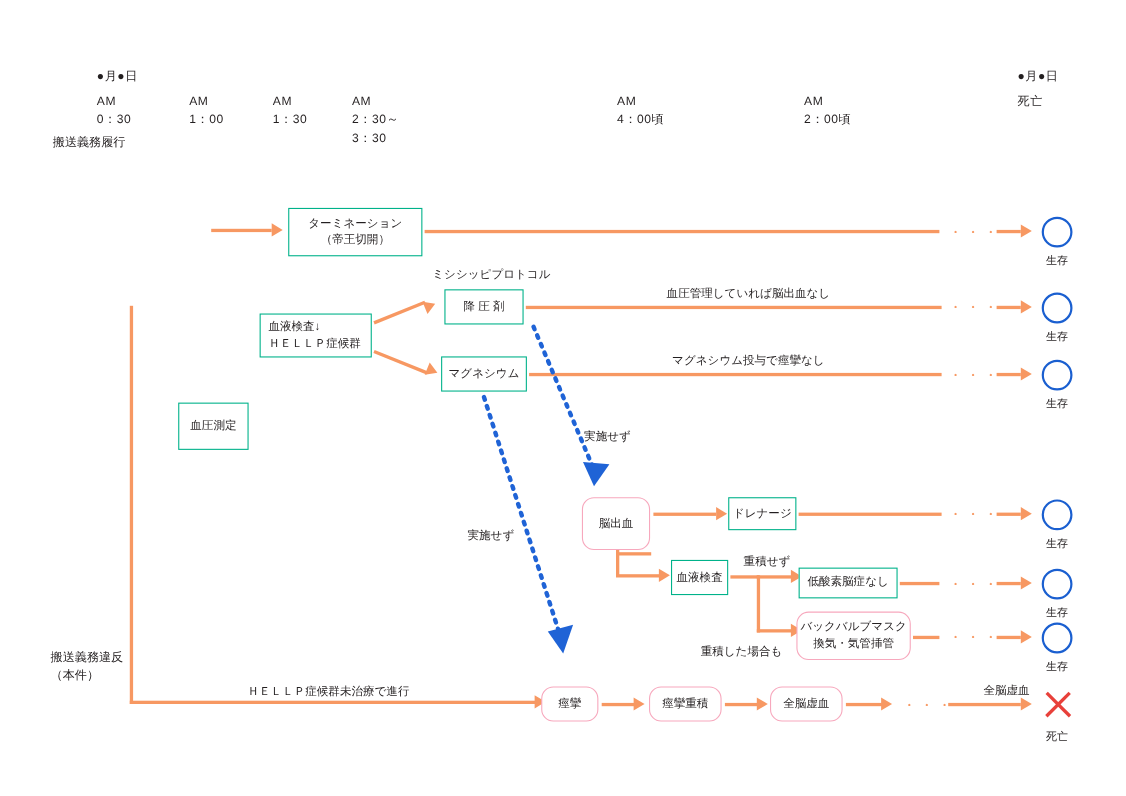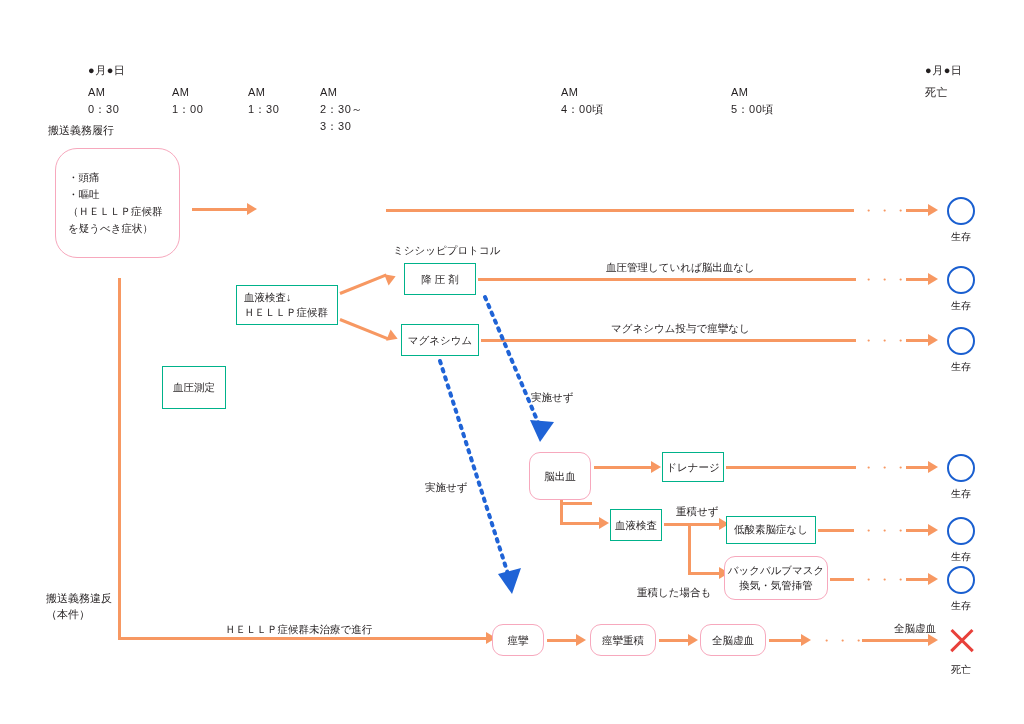--- a/index.html
+++ b/index.html
@@ -146,37 +146,35 @@
   <div class="tl" style="left:248px; top:101px;">1：30</div>
 
   <div class="tl" style="left:320px; top:84px;">AM</div>
   <div class="tl" style="left:320px; top:101px;">2：30～
 3：30</div>
 
   <div class="tl" style="left:561px; top:84px;">AM</div>
   <div class="tl" style="left:561px; top:101px;">4：00頃</div>
 
   <div class="tl" style="left:731px; top:84px;">AM</div>
-  <div class="tl" style="left:731px; top:101px;">5：00頃</div>
+  <div class="tl" style="left:731px; top:101px;">2：00頃</div>
 
   <div class="tl" style="left:925px; top:62px;">●月●日</div>
   <div class="tl" style="left:925px; top:84px;">死亡</div>
 
   <div class="lbl-bold" style="left:48px; top:122px;">搬送義務履行</div>
   <div class="lbl-bold" style="left:46px; top:590px;">搬送義務違反
 （本件）</div>
 
-  <div class="box box-pink-lg" style="left:55px; top:148px; width:125px; height:110px; line-height:17px; text-align:left; justify-content:flex-start; padding-left:12px;">・頭痛
-・嘔吐
-（ＨＥＬＬＰ症候群
-を疑うべき症状）</div>
 
   <div class="arw" style="left:192px; top:208px; width:55px;"></div>
   <div class="arwhead right" style="left:247px; top:203px;"></div>
 
+  <div class="box box-green" style="left:262px; top:189px; width:122px; height:44px;">ターミネーション
+（帝王切開）</div>
 
   <div class="arw" style="left:386px; top:209px; width:468px;"></div>
   <div class="dots" style="left:862px; top:202px;">・・・</div>
   <div class="arw" style="left:906px; top:209px; width:22px;"></div>
   <div class="arwhead right" style="left:928px; top:204px;"></div>
   <div class="circle-o" style="left:947px; top:197px;"></div>
   <div class="small-cap" style="left:944px; top:230px; width:34px;">生存</div>
 
   <div class="lbl" style="left:393px; top:243px;">ミシシッピプロトコル</div>
 

